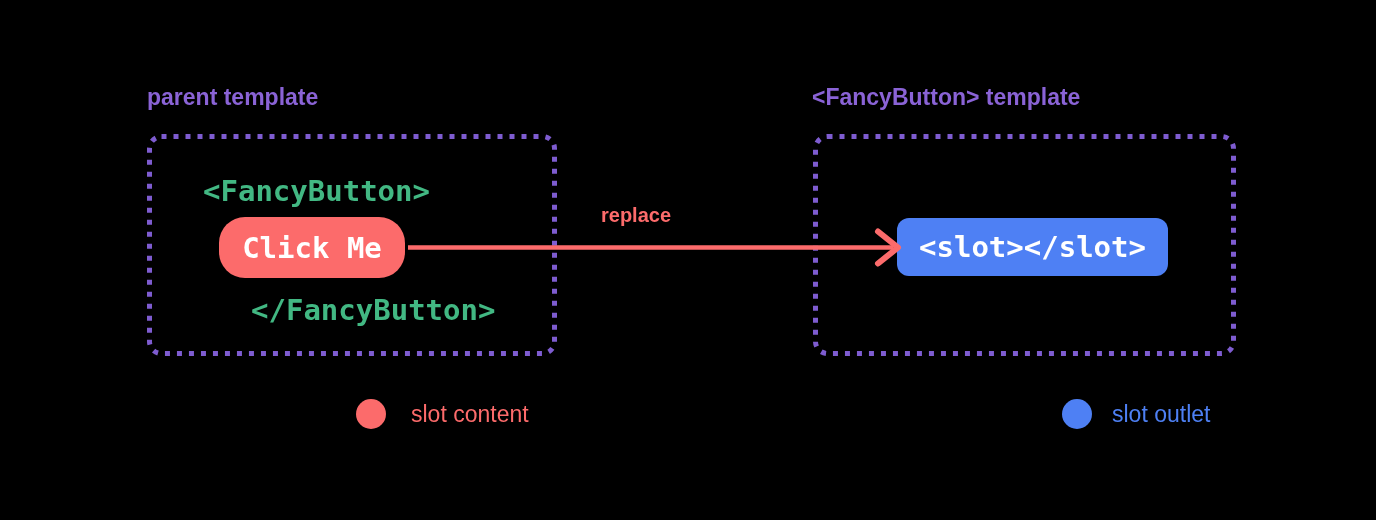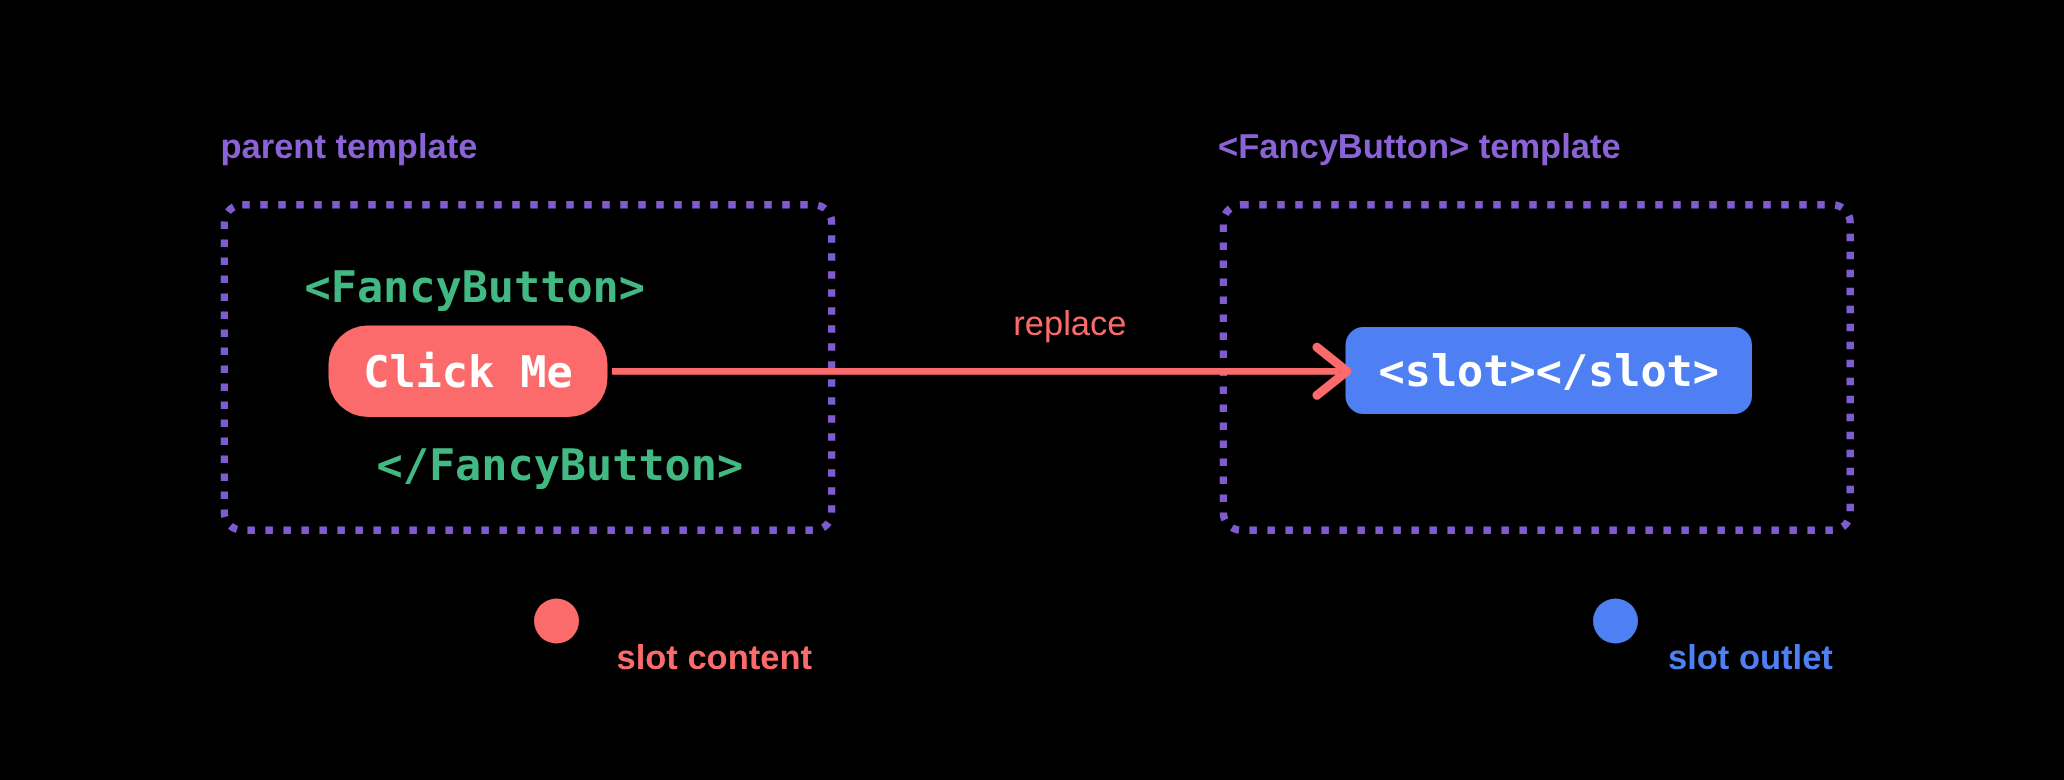--- a/index.html
+++ b/index.html
@@ -77,43 +77,42 @@
   .arrow-layer {
     position: absolute;
     left: 0; top: 0;
     width: 1376px; height: 520px;
     pointer-events: none;
   }
   .replace-label {
     position: absolute;
     left: 601px; top: 202px;
     width: 150px;
-    text-align: right;
-    font-size: 23px;
-    font-weight: 400;
+    text-align: left;
+    font-size: 20px;
+    font-weight: 700;
     line-height: 26px;
     color: var(--red, #fc6b6b);
   }
 
   .legend-dot {
     position: absolute;
     top: 399px;
     width: 30px; height: 30px;
     border-radius: 50%;
   }
   .dot-red  { left: 356px;  background: var(--red, #fc6b6b); }
   .dot-blue { left: 1062px; background: var(--blue, #4e80f4); }
   .legend-label {
     position: absolute;
     top: 399px;
     line-height: 30px;
     font-size: 23px;
-    font-weight: 700;
+    font-weight: 400;
     white-space: nowrap;
-    margin-top: 24px;
   }
   .label-red  { left: 411px;  color: var(--red, #fc6b6b); }
   .label-blue { left: 1112px; color: var(--blue, #4e80f4); }
 </style>
 </head>
 <body>
 
 <div class="diagram">
 
   <div class="panel-title left">parent template</div>

